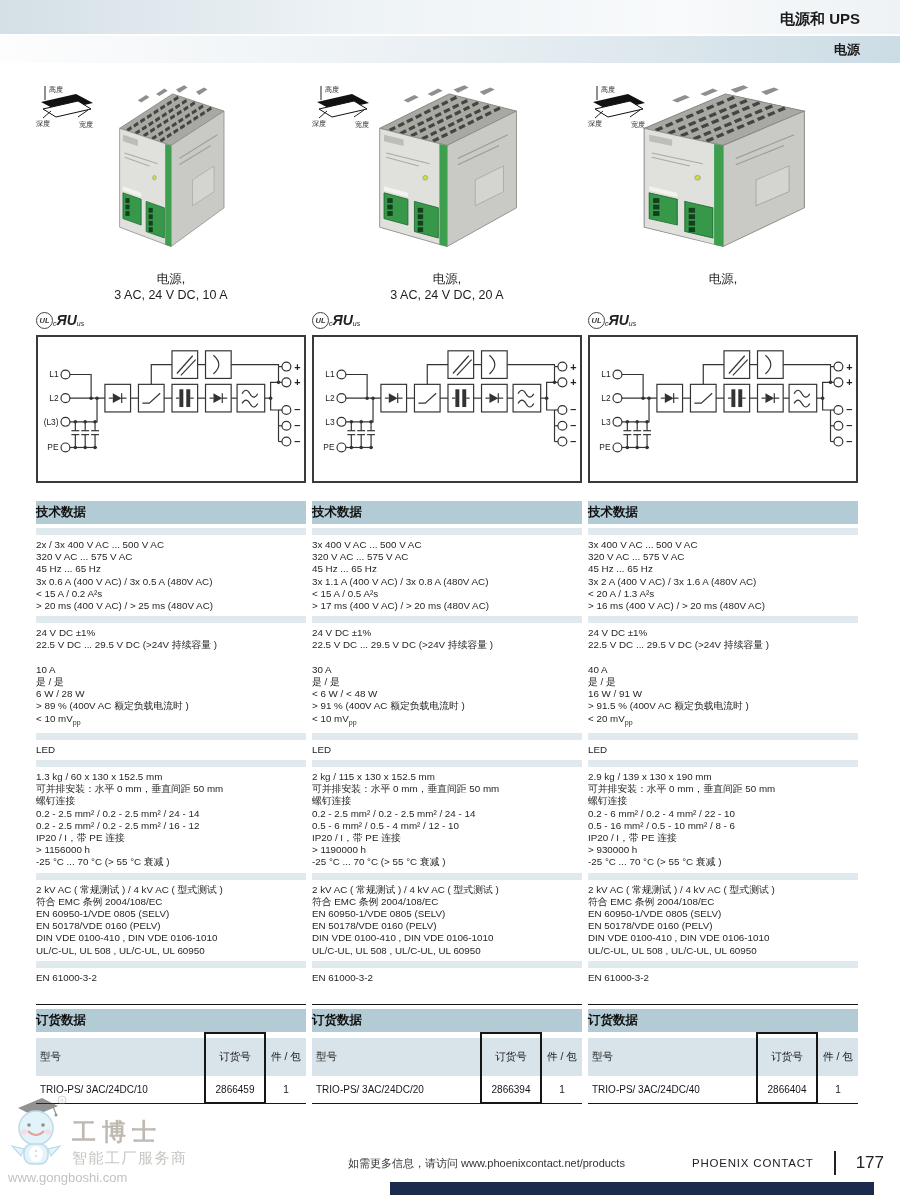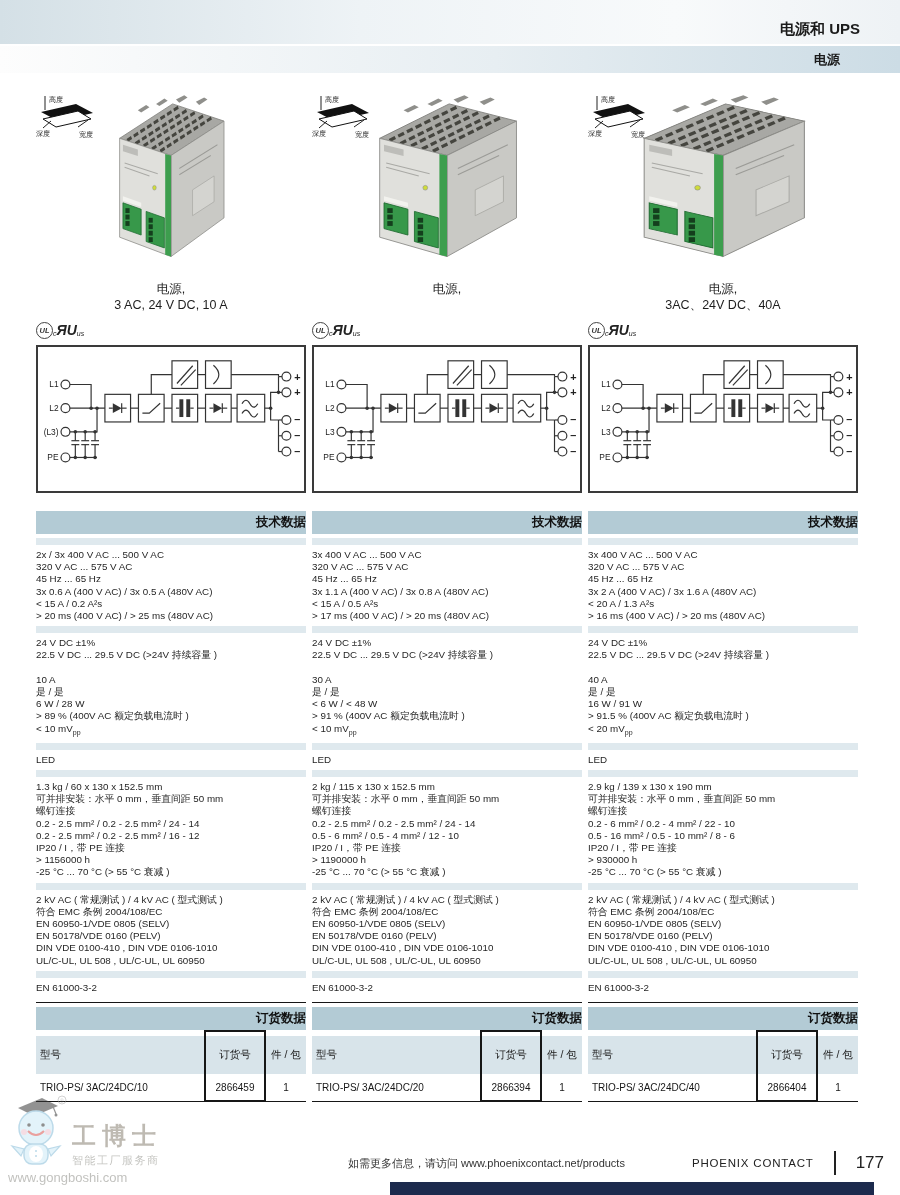--- a/index.html
+++ b/index.html
@@ -1,25 +1,25 @@
 <!DOCTYPE html>
 <html><head>
 <meta charset="utf-8">
 <style>
   *{margin:0;padding:0;box-sizing:border-box}
   html,body{background:#fff}
   body{font-family:"Liberation Sans","DejaVu Sans",sans-serif;color:#222}
   .page{position:relative;width:900px;height:1195px;background:#fff;overflow:hidden}
 
   
-  .hdr1{height:46px;background:linear-gradient(90deg,#d4e0e6 0%,#eef3f6 40%,#f8fafb 75%,#eef2f5 100%);
+  .hdr1{height:36px;background:linear-gradient(90deg,#d4e0e6 0%,#eef3f6 40%,#f8fafb 75%,#eef2f5 100%);
         display:flex;align-items:flex-end;justify-content:flex-end;padding:0 40px 5px 0;border-bottom:2px solid #fff}
   .hdr1 .t{font-size:15px;font-weight:bold;color:#1b1b1b}
   .hdr2{height:27px;background:linear-gradient(90deg,#fdfdfd 0%,#e7eef2 55%,#ccdce5 100%);
-        display:flex;align-items:center;justify-content:flex-end;padding-right:60px}
+        display:flex;align-items:center;justify-content:flex-end;padding-right:40px}
   .hdr2 .t{font-size:13px;font-weight:bold;color:#1b1b1b}
 
   
   .columns{display:grid;grid-template-columns:repeat(3,270px);column-gap:6px;padding:14px 0 0 36px}
   .col{width:270px}
 
   .prod-area{position:relative;height:192px}
   .dim-icon{position:absolute;left:0;top:4px}
   .photo{position:absolute;top:4px;left:50%;transform:translateX(-50%);height:172px}
   .photo-0{width:116px}.photo-1{width:152px}.photo-2{width:178px}
@@ -29,46 +29,46 @@
   .certs{display:flex;align-items:center;height:24px;margin:3px 0}
   .ul-circle{display:inline-flex;width:17px;height:17px;border:1.6px solid #444;border-radius:50%;
              align-items:center;justify-content:center;font-size:7.5px;font-weight:bold;font-style:italic;color:#333}
   .ul-rec{font-style:italic;color:#222;display:inline-flex;align-items:flex-end}
   .ul-rec b{font-size:14px;line-height:14px}
   .ul-rec sub{font-size:7px;line-height:7px}
 
   .diagram{border:2px solid #3a3a3a;height:148px;margin-bottom:18px;background:#fff}
   .diagram svg{display:block}
 
-  .band{background:#b3cbd5;text-align:right;font-weight:bold;font-size:12.5px;color:#101010;padding:3px 0}
+  .band{background:#b3cbd5;text-align:left;font-weight:bold;font-size:12.5px;color:#101010;padding:3px 0}
 
   .spec-list{font-size:9.8px;line-height:12.2px;color:#1f1f1f;margin-top:4px}
   .spec-list::before{content:"";display:block;height:7px;background:#dfe9ee;margin:4px 0}
   .spec-line{white-space:nowrap;overflow:hidden}
   .spec-line sub{font-size:7px}
   .spec-divider{height:7px;background:#dfe9ee;margin:4px 0}
 
-  .order-block{border-top:1.5px solid #161616;margin-top:8px;padding-top:4px}
+  .order-block{border-top:1.5px solid #161616;margin-top:20px;padding-top:4px}
   .order-table{position:relative;margin-top:6px}
   .ot-row{display:grid;grid-template-columns:168px 62px 40px}
   .ot-head{background:#d8e4ea;height:38px;font-size:10.5px;color:#222}
   .ot-head>div,.ot-data>div{display:flex;align-items:center}
   .c1{padding-left:4px}
   .c2,.c3{justify-content:center}
   .ot-data{height:28px;border-bottom:1.5px solid #161616;font-size:10px;color:#161616}
   .ono-box{position:absolute;left:168px;top:-6px;width:62px;height:calc(100% + 6px);
            border:2px solid #161616;pointer-events:none}
 
   
   .watermark{position:absolute;left:8px;bottom:10px;width:180px;opacity:.55}
   .wm-row{display:flex;align-items:flex-end}
   .wm-text{margin-left:4px;padding-top:18px}
   .wm-name{font-family:"Liberation Serif","DejaVu Serif",serif;font-size:24px;font-weight:bold;
            color:#8a8274;letter-spacing:6px;line-height:26px}
-  .wm-tag{font-size:11px;color:#96968f;letter-spacing:1.5px;margin-top:4px}
+  .wm-tag{font-size:15px;color:#96968f;letter-spacing:1.5px;margin-top:4px}
   .wm-url{font-size:13px;color:#8f8f89;margin-top:2px}
   .footer-info{position:absolute;left:348px;bottom:24px;font-size:11px;color:#333}
   .footer-brand{position:absolute;right:16px;bottom:20px;display:flex;align-items:center;gap:20px}
   .brand{font-size:11.5px;letter-spacing:.8px;color:#222}
   .vline{width:2px;height:24px;background:#222;display:inline-block}
   .pagenum{font-size:17px;color:#222}
   .bottom-bar{position:absolute;left:390px;bottom:0;width:484px;height:13px;background:#1c2a4d}
 </style>
 </head>
 <body>
@@ -345,20 +345,21 @@
         <polygon points="40,112 62,118 62,146 40,140" fill="#37984a" stroke="#1f6b31" stroke-width="0.8"></polygon>
         <rect x="43" y="118" width="5" height="4.5" fill="#143f1d"></rect>
         <rect x="43" y="124" width="5" height="4.5" fill="#143f1d"></rect>
         <rect x="43" y="130" width="5" height="4.5" fill="#143f1d"></rect>
         <rect x="43" y="136" width="5" height="4.5" fill="#143f1d"></rect>
       </svg>
     </div>
 
     <div class="caption">
       <div>电源,</div>
+      <div>3 AC, 24 V DC, 20 A</div>
     </div>
 
     <div class="certs">
       <span class="ul-circle">
             <span>UL</span>
           </span>
       <span class="ul-rec">
             <sub>c</sub>
             <b>ЯU</b>
             <sub>us</sub>
@@ -564,21 +565,20 @@
         <polygon points="40,112 62,118 62,146 40,140" fill="#37984a" stroke="#1f6b31" stroke-width="0.8"></polygon>
         <rect x="43" y="118" width="5" height="4.5" fill="#143f1d"></rect>
         <rect x="43" y="124" width="5" height="4.5" fill="#143f1d"></rect>
         <rect x="43" y="130" width="5" height="4.5" fill="#143f1d"></rect>
         <rect x="43" y="136" width="5" height="4.5" fill="#143f1d"></rect>
       </svg>
     </div>
 
     <div class="caption">
       <div>电源,</div>
-      <div>3AC、24V DC、40A</div>
     </div>
 
     <div class="certs">
       <span class="ul-circle">
             <span>UL</span>
           </span>
       <span class="ul-rec">
             <sub>c</sub>
             <b>ЯU</b>
             <sub>us</sub>

